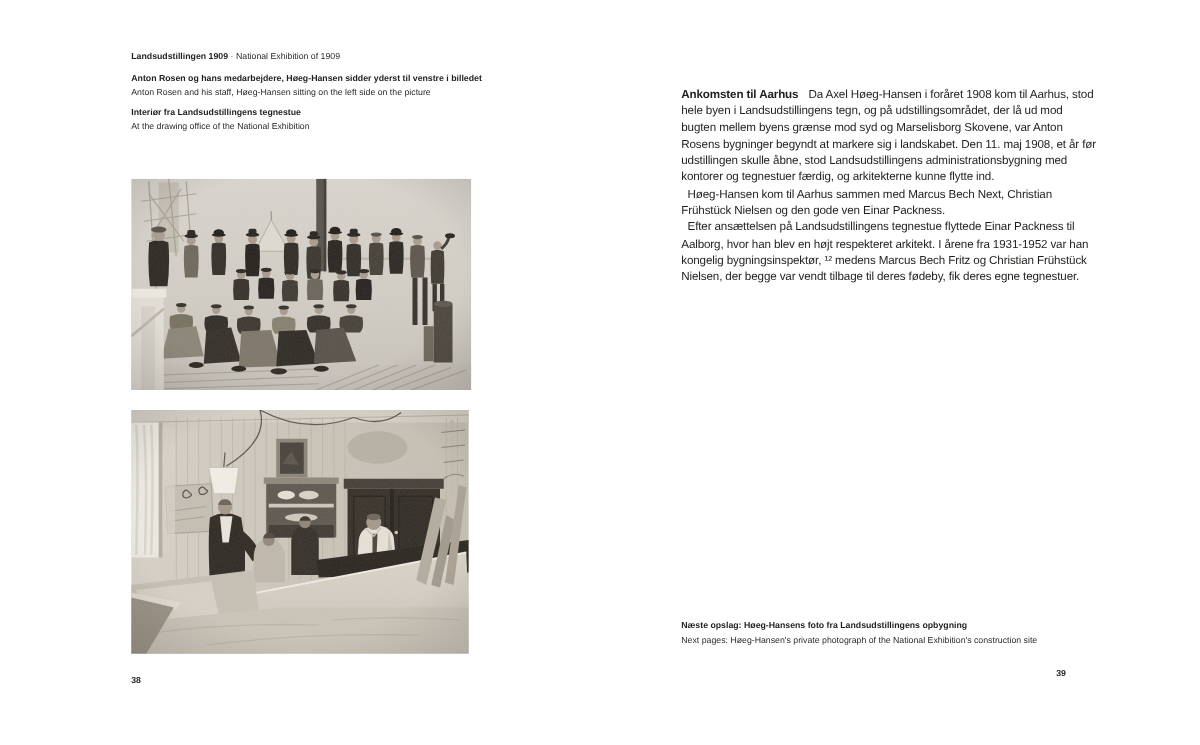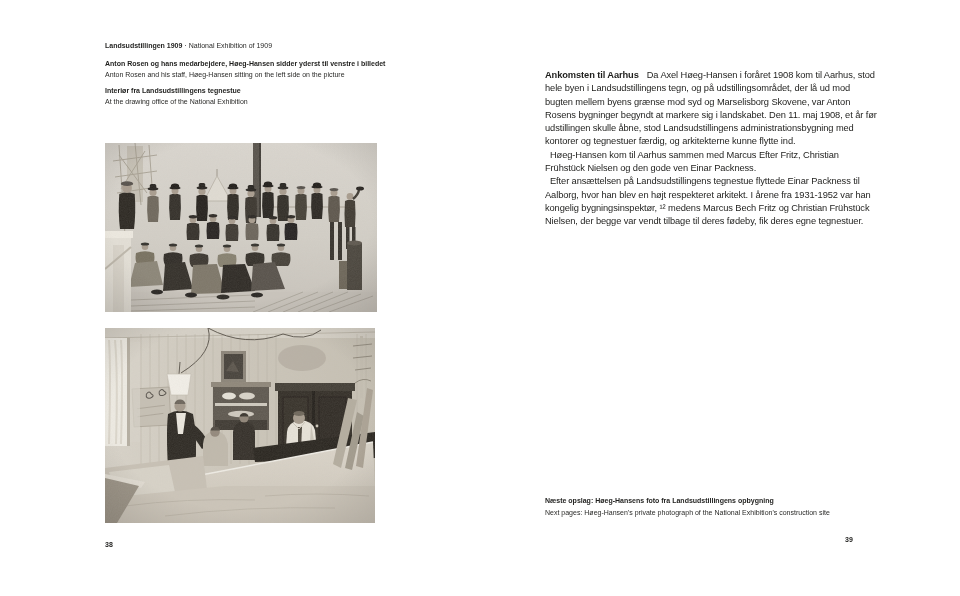--- a/index.html
+++ b/index.html
@@ -393,21 +393,21 @@
       </svg>
     </figure>
 
     <span class="pageno pageno-left">38</span>
   </div>
 
   <div>
 
     <div class="body-text">
       <p><span class="run-in">Ankomsten til Aarhus</span><span>Da Axel Høeg-Hansen i foråret 1908 kom til Aarhus, stod hele byen i Landsudstillingens tegn, og på udstillingsområdet, der lå ud mod bugten mellem byens grænse mod syd og Marselisborg Skovene, var Anton Rosens bygninger begyndt at markere sig i landskabet. Den 11. maj 1908, et år før udstillingen skulle åbne, stod Landsudstillingens administrationsbygning med kontorer og tegnestuer færdig, og arkitekterne kunne flytte ind.</span></p>
-      <p class="indent">Høeg-Hansen kom til Aarhus sammen med Marcus Efter Fritz, Christian Frühstück Nielsen og den gode ven Einar Packness.</p>
+      <p class="indent">Høeg-Hansen kom til Aarhus sammen med Marcus Bech Next, Christian Frühstück Nielsen og den gode ven Einar Packness.</p>
       <p class="indent">Efter ansættelsen på Landsudstillingens tegnestue flyttede Einar Packness til Aalborg, hvor han blev en højt respekteret arkitekt. I årene fra 1931-1952 var han kongelig bygningsinspektør, ¹² medens Marcus Bech Fritz og Christian Frühstück Nielsen, der begge var vendt tilbage til deres fødeby, fik deres egne tegnestuer.</p>
     </div>
 
     <div class="right-caption">
       <div class="cap-da">Næste opslag: Høeg-Hansens foto fra Landsudstillingens opbygning</div>
       <div class="cap-en">Next pages: Høeg-Hansen's private photograph of the National Exhibition's construction site</div>
     </div>
 
     <span class="pageno pageno-right">39</span>
   </div>

